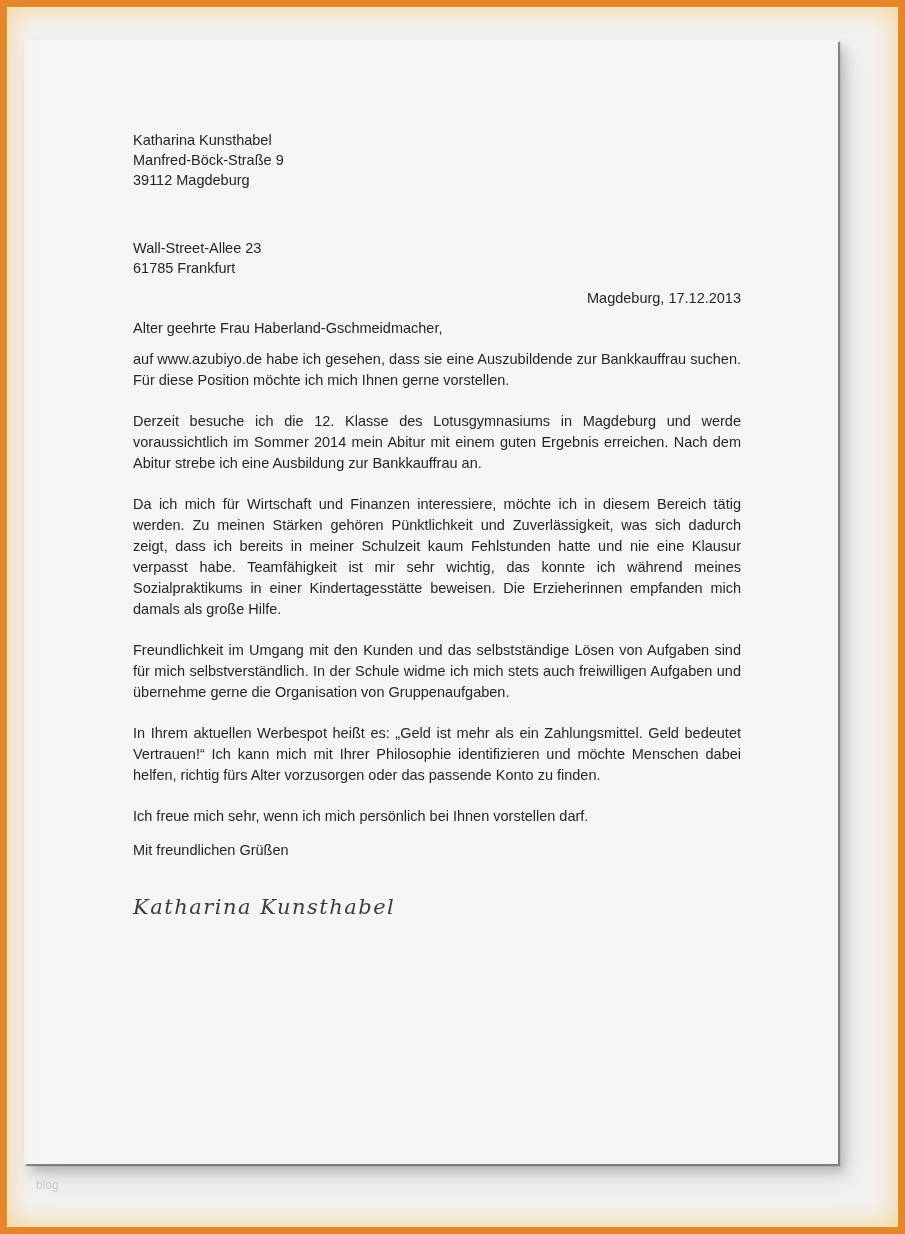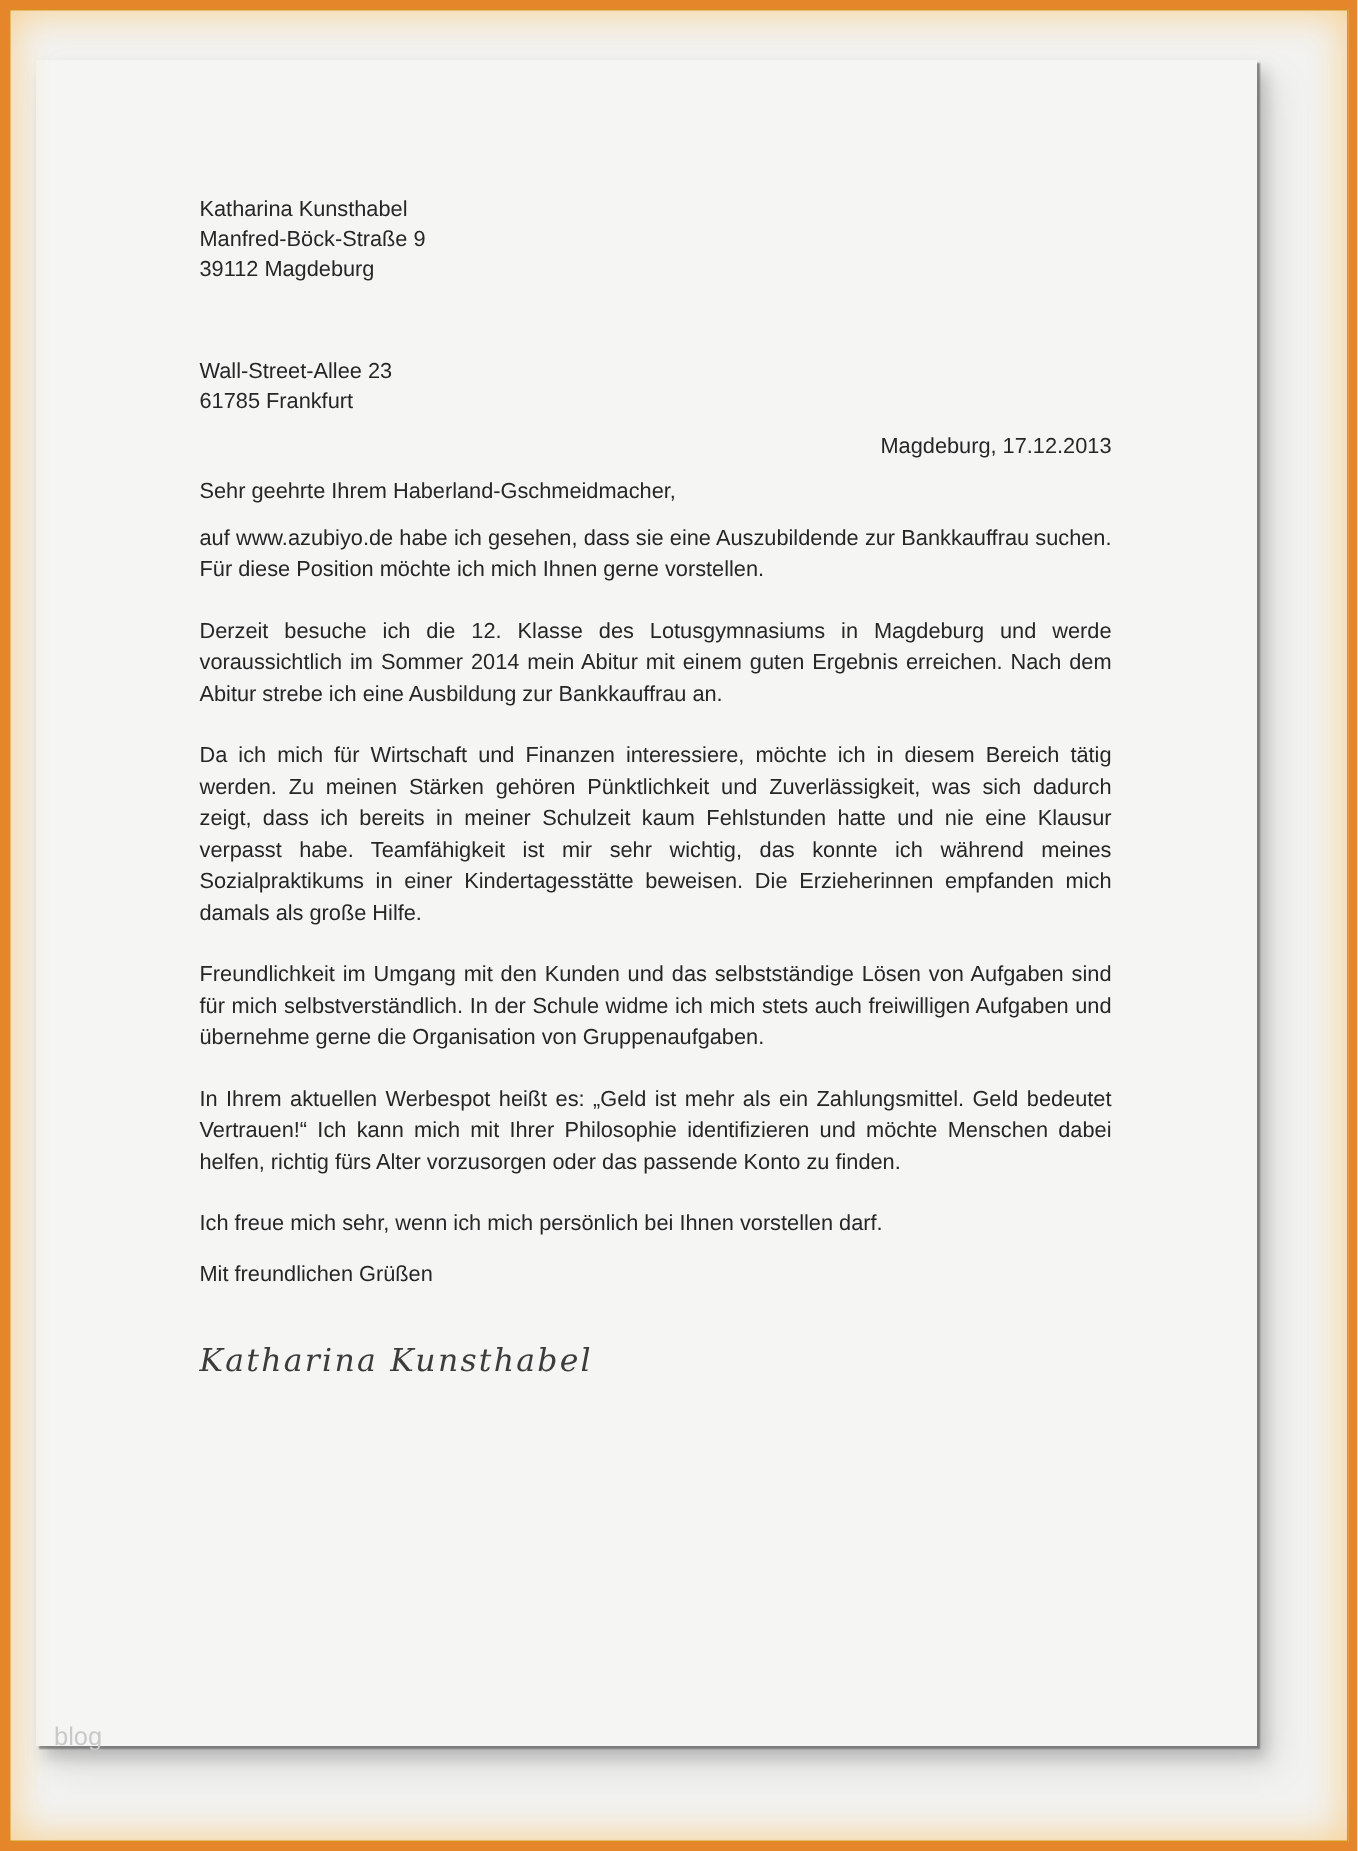--- a/index.html
+++ b/index.html
@@ -49,22 +49,22 @@
   .closing-line{margin-bottom:13px;}
   .greeting{margin-bottom:36px;}
   .signature{
     font-family:"DejaVu Serif",serif;
     font-style:italic;
     font-size:21px;
     letter-spacing:1.5px;
     color:#3c3c3c;
   }
   .watermark{
-    position:absolute;left:36px;top:1148px;z-index:2;
-    font-size:17px;color:var(--watermark);
+    position:absolute;left:36px;top:1178px;z-index:2;
+    font-size:12px;color:var(--watermark);
   }
 </style>
 </head>
 <body>
 
 <div class="page">
   <div class="content">
 
     <div class="sender">
       <div class="addr-line">Katharina Kunsthabel</div>
@@ -73,21 +73,21 @@
     </div>
 
     <div class="recipient">
       <div class="addr-line">Wall-Street-Allee 23</div>
       <div class="addr-line">61785 Frankfurt</div>
     </div>
 
     <div class="dateline">Magdeburg, 17.12.2013</div>
 
 
-    <div class="salutation">Sehr geehrte Ihrem Haberland-Gschmeidmacher,</div>
+    <div class="salutation">Alter geehrte Frau Haberland-Gschmeidmacher,</div>
 
     <div>
         <p class="para">auf www.azubiyo.de habe ich gesehen, dass sie eine Auszubildende zur Bankkauffrau suchen. Für diese Position möchte ich mich Ihnen gerne vorstellen.</p>
         <p class="para">Derzeit besuche ich die 12. Klasse des Lotusgymnasiums in Magdeburg und werde voraussichtlich im Sommer 2014 mein Abitur mit einem guten Ergebnis erreichen. Nach dem Abitur strebe ich eine Ausbildung zur Bankkauffrau an.</p>
         <p class="para">Da ich mich für Wirtschaft und Finanzen interessiere, möchte ich in diesem Bereich tätig werden. Zu meinen Stärken gehören Pünktlichkeit und Zuverlässigkeit, was sich dadurch zeigt, dass ich bereits in meiner Schulzeit kaum Fehlstunden hatte und nie eine Klausur verpasst habe. Teamfähigkeit ist mir sehr wichtig, das konnte ich während meines Sozialpraktikums in einer Kindertagesstätte beweisen. Die Erzieherinnen empfanden mich damals als große Hilfe.</p>
         <p class="para">Freundlichkeit im Umgang mit den Kunden und das selbstständige Lösen von Aufgaben sind für mich selbstverständlich. In der Schule widme ich mich stets auch freiwilligen Aufgaben und übernehme gerne die Organisation von Gruppenaufgaben.</p>
         <p class="para">In Ihrem aktuellen Werbespot heißt es: „Geld ist mehr als ein Zahlungsmittel. Geld bedeutet Vertrauen!“ Ich kann mich mit Ihrer Philosophie identifizieren und möchte Menschen dabei helfen, richtig fürs Alter vorzusorgen oder das passende Konto zu finden.</p>
       </div>
 
     <div class="closing-line">Ich freue mich sehr, wenn ich mich persönlich bei Ihnen vorstellen darf.</div>

